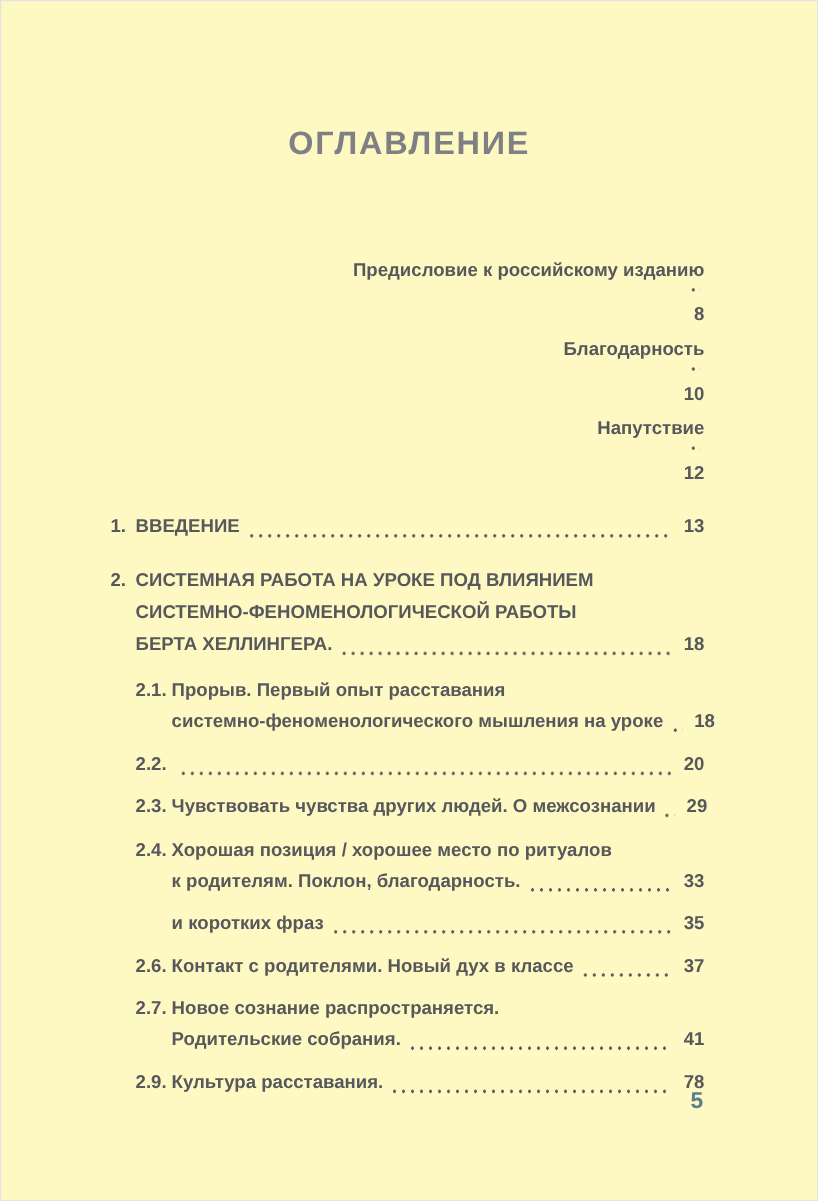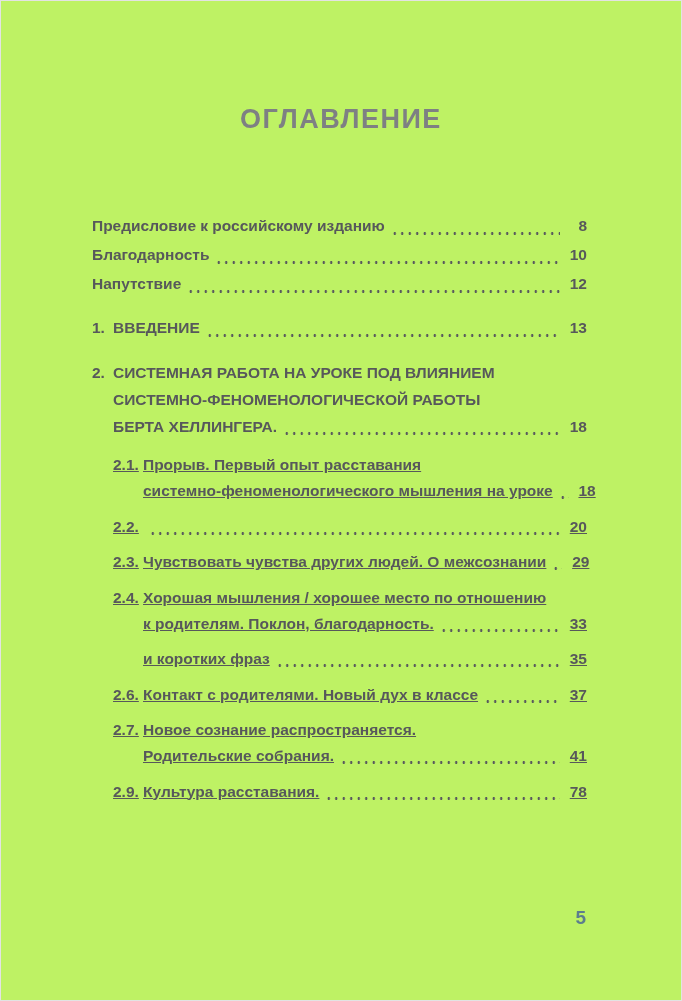--- a/index.html
+++ b/index.html
@@ -1,20 +1,20 @@
 <!DOCTYPE html>
 <html><head>
 <meta charset="utf-8">
 <style>
   html,body { margin:0; padding:0; background:#ffffff; }
   .page {
     position: relative;
     width: 682px;
     height: 1001px;
-    background: #bef264;
+    background: #fef9c3;
     box-shadow: inset 0 0 0 1px #e3e3e3;
     font-family: "Liberation Sans", "DejaVu Sans", sans-serif;
     font-weight: 700;
     color: #57585b;
     overflow: hidden;
     box-sizing: border-box;
   }
   .title {
     margin: 0;
     padding-top: 104px;
@@ -44,28 +44,28 @@
     background-repeat: repeat-x;
     background-position: left bottom;
   }
   .pgnum {
     flex: 0 0 auto;
     min-width: 24px;
     text-align: right;
     white-space: nowrap;
   }
   .front-matter { margin-top: 76px; }
-  .front-matter .row { line-height: 29px; }
+  .front-matter .row { line-height: 29px; flex-direction: column; }
   .chapter1 { margin-top: 16px; }
   .chapter1 .row { line-height: 28px; }
   .chapter2 { margin-top: 17px; }
   .chapter2 .row { line-height: 27px; }
   .chnum { flex: 0 0 21px; white-space: nowrap; }
   .cont-ch { padding-left: 21px; }
-  .sections { margin-top: 12px; text-decoration: underline; }
+  .sections { margin-top: 12px; }
   .section { padding-left: 21px; margin-bottom: 9.5px; }
   .secnum { flex: 0 0 30px; white-space: nowrap; }
   .cont-sec { padding-left: 30px; }
   .footer-pgnum {
     position: absolute;
     right: 96px;
     bottom: 72px;
     font-size: 19px;
     color: #5c7d8e;
     font-weight: 700;
@@ -149,21 +149,21 @@
           <span class="secnum">2.3.</span>
           <span class="lbl">Чувствовать чувства других людей. О межсознании</span>
           <span class="leader"></span>
           <span class="pgnum">29</span>
         </div>
       </div>
 
       <div class="section">
         <div class="row">
           <span class="secnum">2.4.</span>
-          <span class="lbl">Хорошая мышления / хорошее место по отношению</span>
+          <span class="lbl">Хорошая позиция / хорошее место по ритуалов</span>
         </div>
         <div class="row cont-sec">
           <span class="lbl">к родителям. Поклон, благодарность.</span>
           <span class="leader"></span>
           <span class="pgnum">33</span>
         </div>
       </div>
 
       <div class="section">
         <div class="row cont-sec">

